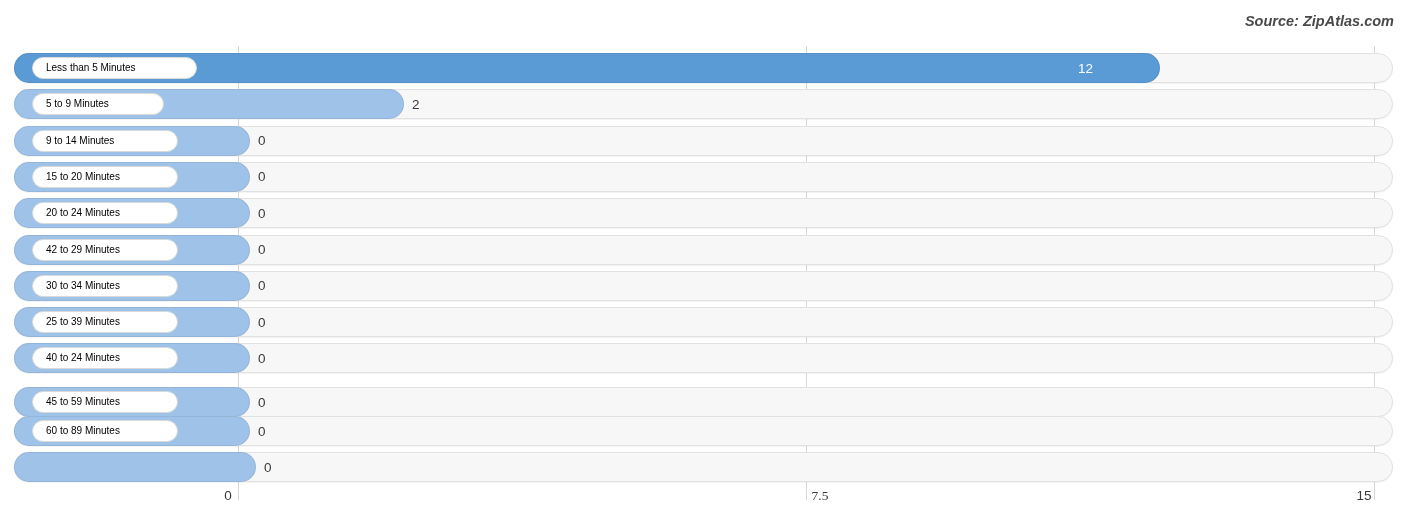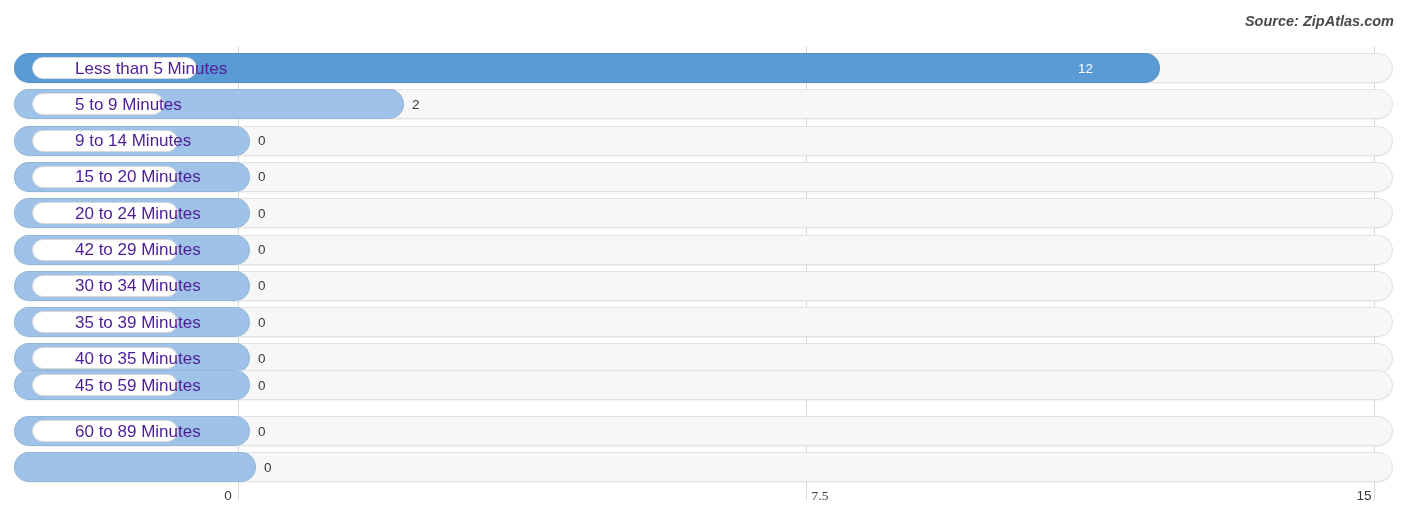--- a/index.html
+++ b/index.html
@@ -105,24 +105,23 @@
     background: #ffffff;
     border: 1px solid #d9d9d9;
     border-radius: 11px;
     padding: 0 13px;
     display: flex;
     align-items: center;
     z-index: 4;
     white-space: nowrap;
   }
   .cat-text {
-    font-size: 17px;
-    color: #4c1d95;
+    font-size: 10px;
+    color: #000000;
     line-height: 1;
-    margin-left: 29px;
   }
 
   
   .val-out {
     position: absolute;
     top: 0;
     height: 30px;
     display: flex;
     align-items: center;
     font-size: 13.5px;
@@ -230,33 +229,33 @@
       <div class="bar" style="width: 236px; background: rgb(159, 195, 232);"></div>
       <div class="cat-pill" style="width: 146px;">
         <span class="cat-text">30 to 34 Minutes</span>
       </div>
       <div class="val-out" style="left: 258px;">0</div>
     </div>
     <div class="row" style="top: 261.1px;">
       <div class="track" style="background: rgb(247, 247, 247);"></div>
       <div class="bar" style="width: 236px; background: rgb(159, 195, 232);"></div>
       <div class="cat-pill" style="width: 146px;">
-        <span class="cat-text">35 to 39 Minutes</span>
+        <span class="cat-text">25 to 39 Minutes</span>
       </div>
       <div class="val-out" style="left: 258px;">0</div>
     </div>
     <div class="row" style="top: 297.4px;">
       <div class="track" style="background: rgb(247, 247, 247);"></div>
       <div class="bar" style="width: 236px; background: rgb(159, 195, 232);"></div>
       <div class="cat-pill" style="width: 146px;">
-        <span class="cat-text">40 to 35 Minutes</span>
-      </div>
-      <div class="val-out" style="left: 258px;">0</div>
-    </div>
-    <div class="row" style="top: 324px;">
+        <span class="cat-text">40 to 24 Minutes</span>
+      </div>
+      <div class="val-out" style="left: 258px;">0</div>
+    </div>
+    <div class="row" style="top: 341px;">
       <div class="track" style="background: rgb(247, 247, 247);"></div>
       <div class="bar" style="width: 236px; background: rgb(159, 195, 232);"></div>
       <div class="cat-pill" style="width: 146px;">
         <span class="cat-text">45 to 59 Minutes</span>
       </div>
       <div class="val-out" style="left: 258px;">0</div>
     </div>
     <div class="row" style="top: 370px; padding-left: 16px;">
       <div class="track" style="background: rgb(247, 247, 247);"></div>
       <div class="bar" style="width: 236px; background: rgb(159, 195, 232);"></div>

